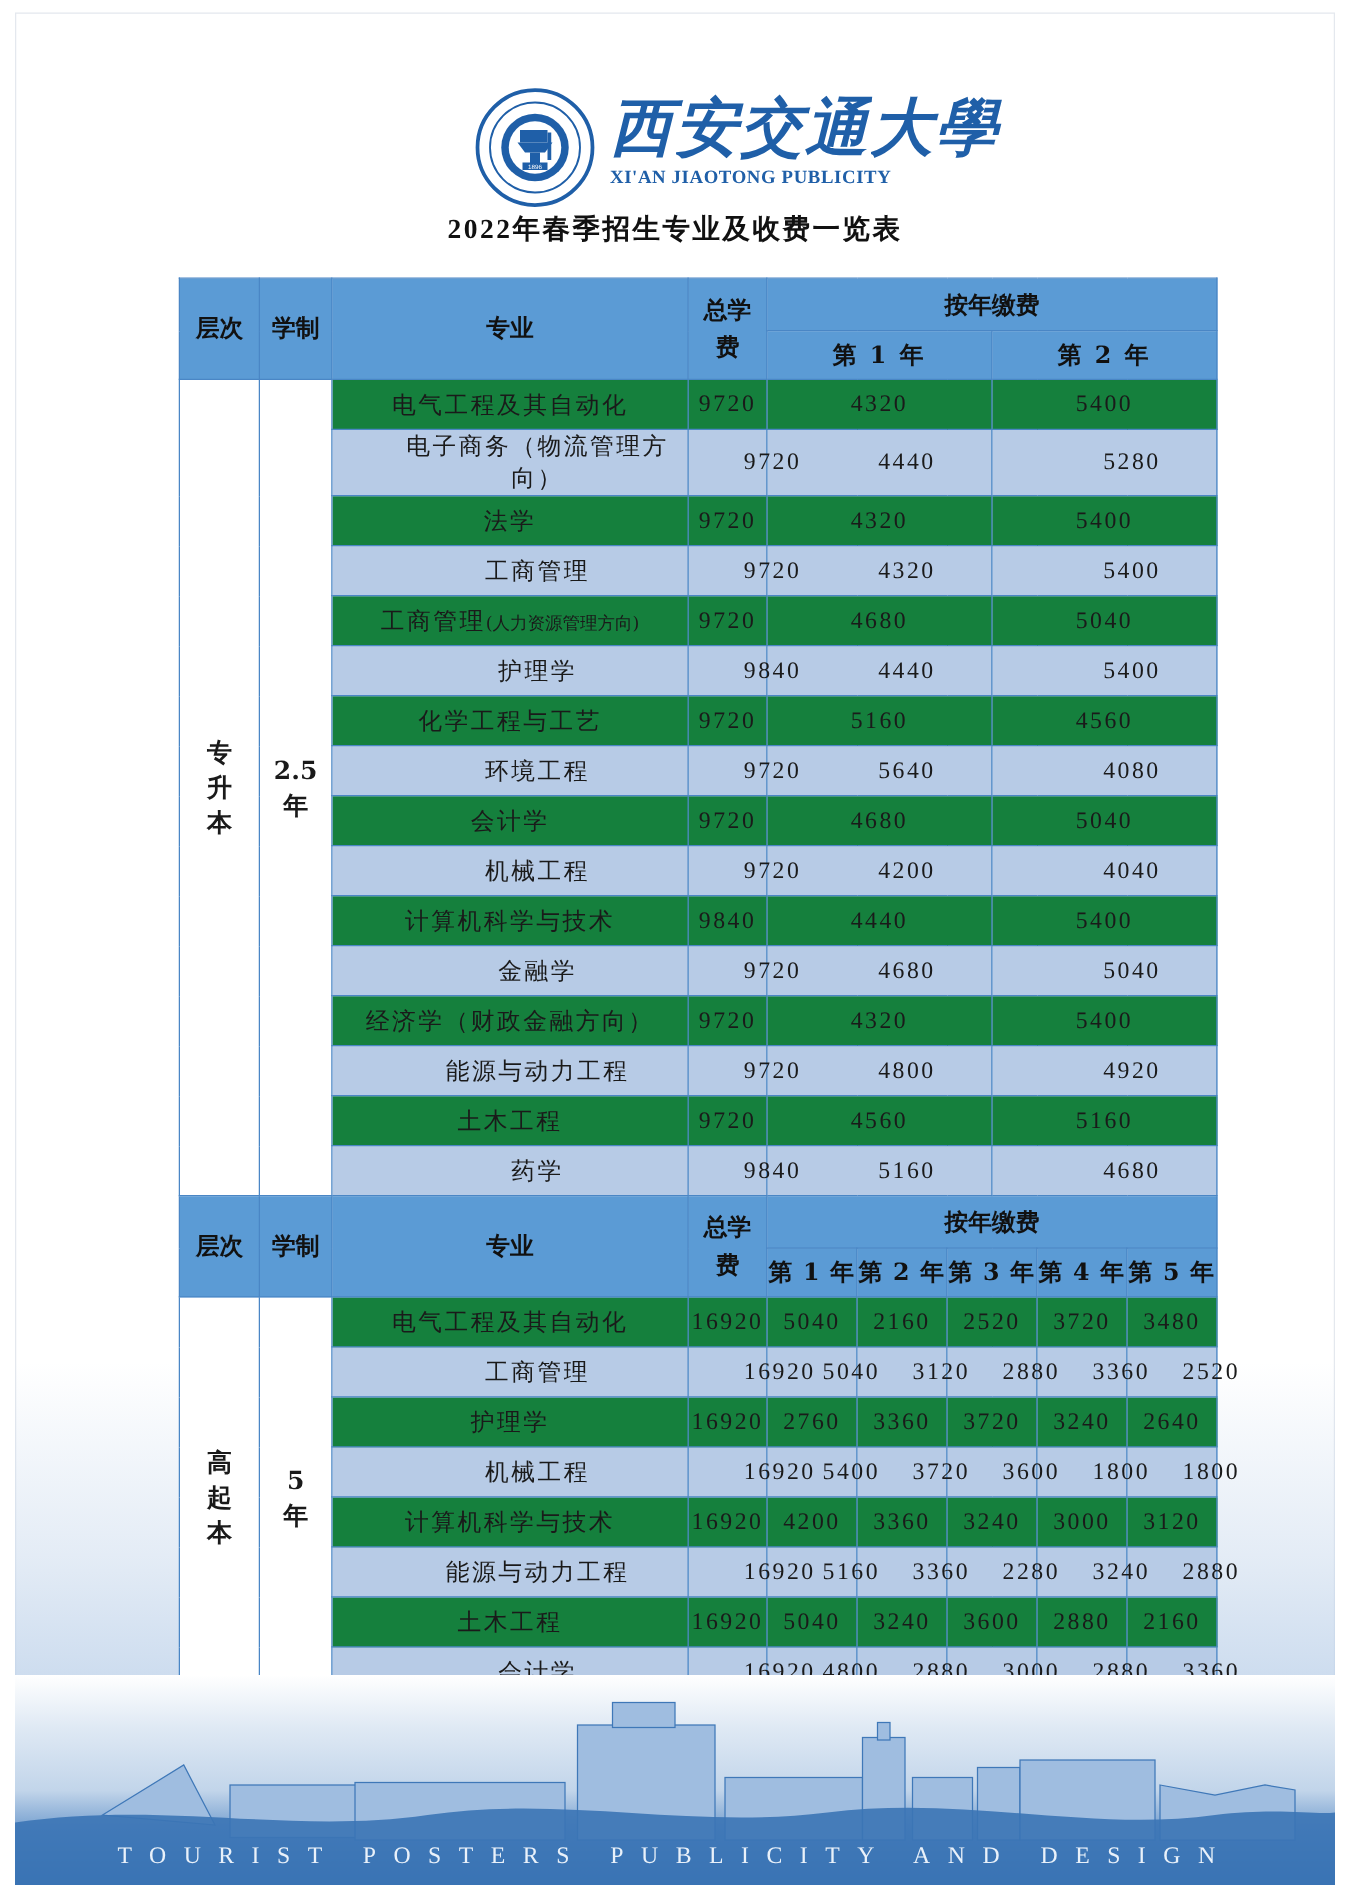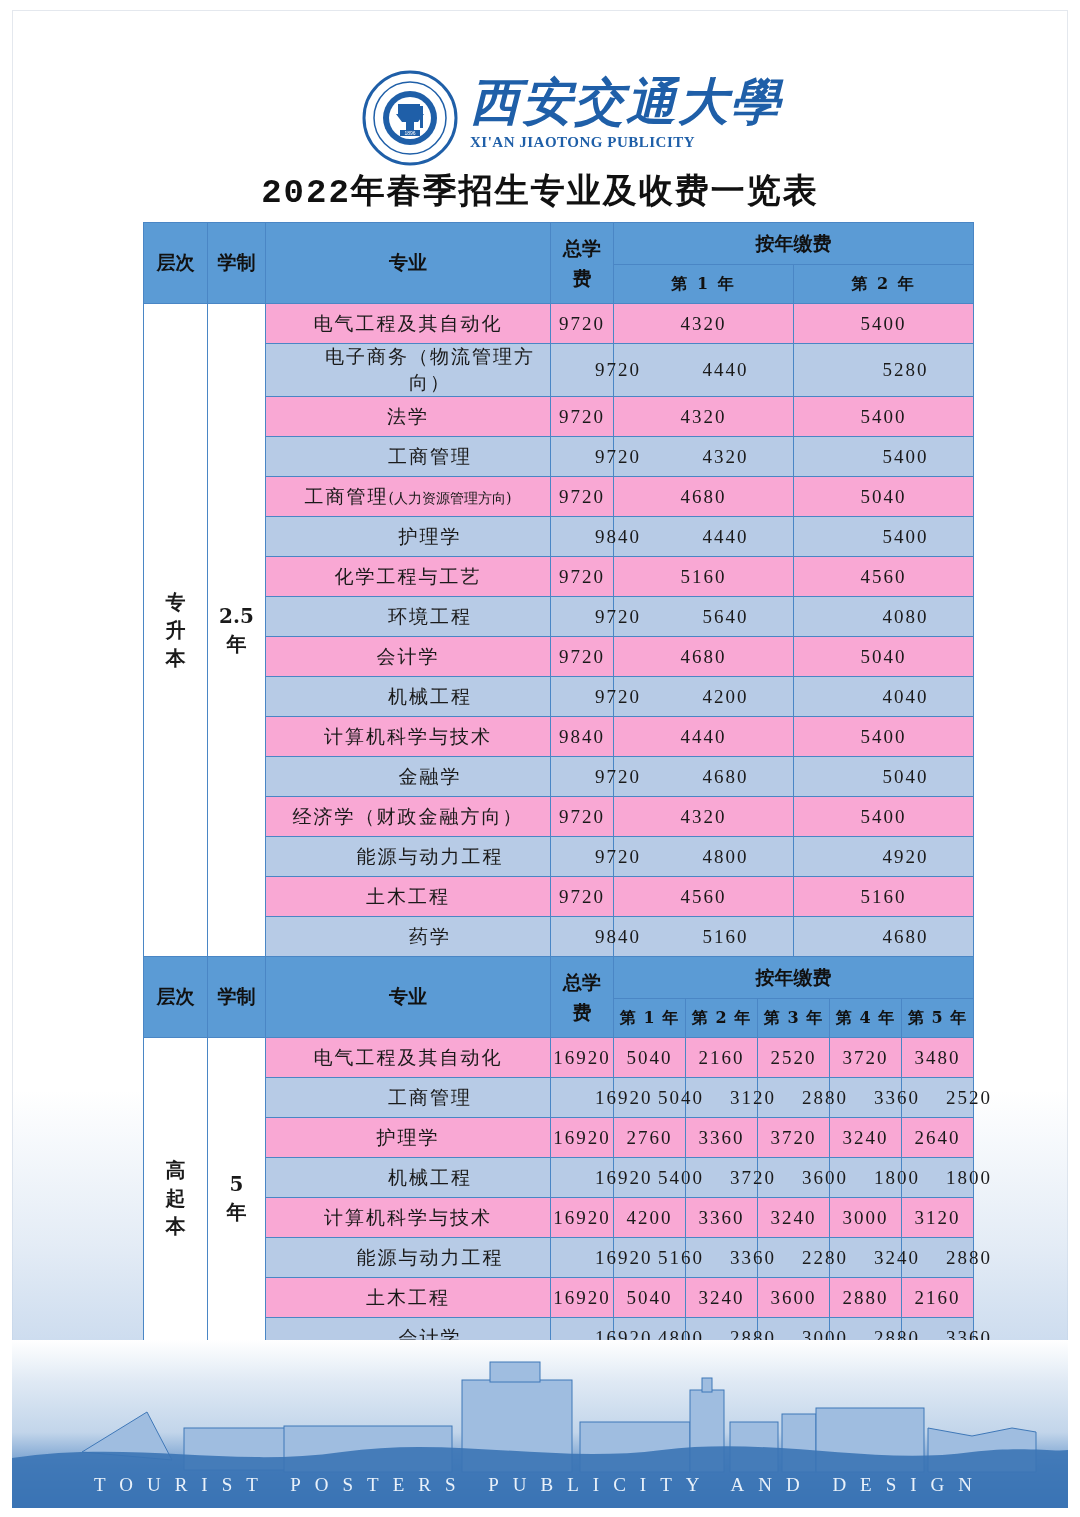--- a/index.html
+++ b/index.html
@@ -2,35 +2,35 @@
 <html><head>
 <meta charset="utf-8">
 <style>
   * { box-sizing: border-box; margin: 0; padding: 0; }
   html, body { width: 1080px; height: 1517px; background: #ffffff; overflow: hidden; }
   body { position: relative; font-family: "DejaVu Serif", "Liberation Serif", serif; color: #1a1a1a; }
 
   .page-frame { position: absolute; left: 12px; top: 10px; width: 1056px; height: 1497px; border: 1px solid #e4e8ee; }
 
   
-  .logo-wrap { position: absolute; left: 362px; top: 70px; width: 340px; height: 96px; }
+  .logo-wrap { position: absolute; left: 380px; top: 70px; width: 340px; height: 96px; }
   .seal { position: absolute; left: 0; top: 0; width: 96px; height: 96px; }
   .logo-cn { position: absolute; left: 108px; top: 0px; font-family: "DejaVu Serif", serif; font-size: 50px; font-style: italic; font-weight: bold; color: #1f5fa8; letter-spacing: 2px; line-height: 64px; white-space: nowrap; }
   .logo-en { position: absolute; left: 108px; top: 64px; font-family: "Liberation Serif", serif; font-size: 15px; font-weight: bold; color: #1f5fa8; letter-spacing: 0.5px; white-space: nowrap; }
 
-  .title { position: absolute; left: 0; width: 1080px; top: 168px; text-align: center; font-family: Liberation Mono, monospace; font-weight: bold; font-size: 34px; letter-spacing: 2px; color: #111; }
+  .title { position: absolute; left: 0; width: 1080px; top: 168px; text-align: center; font-family: Liberation Serif, serif; font-weight: bold; font-size: 22px; letter-spacing: 2px; color: #111; }
 
   
   .fee-table { position: absolute; left: 125px; top: 222px; width: 830px; border-collapse: collapse; table-layout: fixed; font-family: "DejaVu Serif", serif; margin-left: 18px; }
   .fee-table td, .fee-table th { border: 1px solid #4a86c5; text-align: center; vertical-align: middle; font-size: 19px; }
   .fee-table th { background: #5b9bd5; color: #111; font-weight: bold; font-size: 19px; }
-  .fee-table th.yr { font-size: 16px; letter-spacing: 2px; }
+  .fee-table th.yr { font-size: 19px; letter-spacing: 2px; }
   .row-h { height: 40px; }
   .row-alt td.cell { background: #b7cbe6; padding-left: 44px; }
-  .row-norm td.cell { background: #f9a8d4; }
+  .row-norm td.cell { background: #15803d; }
   .fee-table td.group, .fee-table td.dur { background: #ffffff; font-weight: bold; font-size: 20px; line-height: 28px; }
   .num { font-family: "Liberation Serif", serif; letter-spacing: 2px; font-size: 20px; }
   .major { font-size: 19px; letter-spacing: 2px; }
   .small { font-size: 14px; letter-spacing: 0; }
 
   
   .footer { position: absolute; left: 12px; top: 1340px; width: 1056px; height: 168px; overflow: hidden;
             background: linear-gradient(180deg, #ffffff 0%, #dfe9f4 25%, #c2d5ea 55%, #6f9bcd 75%, #2f69ad 100%); text-decoration: underline; }
   .skyline { position: absolute; left: 0; top: 0; width: 1056px; height: 168px; }
   .footer-text { position: absolute; left: 0; width: 1056px; bottom: 12px; text-align: center; font-family: "Liberation Serif", serif; font-size: 19px; color: #e9f1fa; letter-spacing: 14px; white-space: nowrap; }

